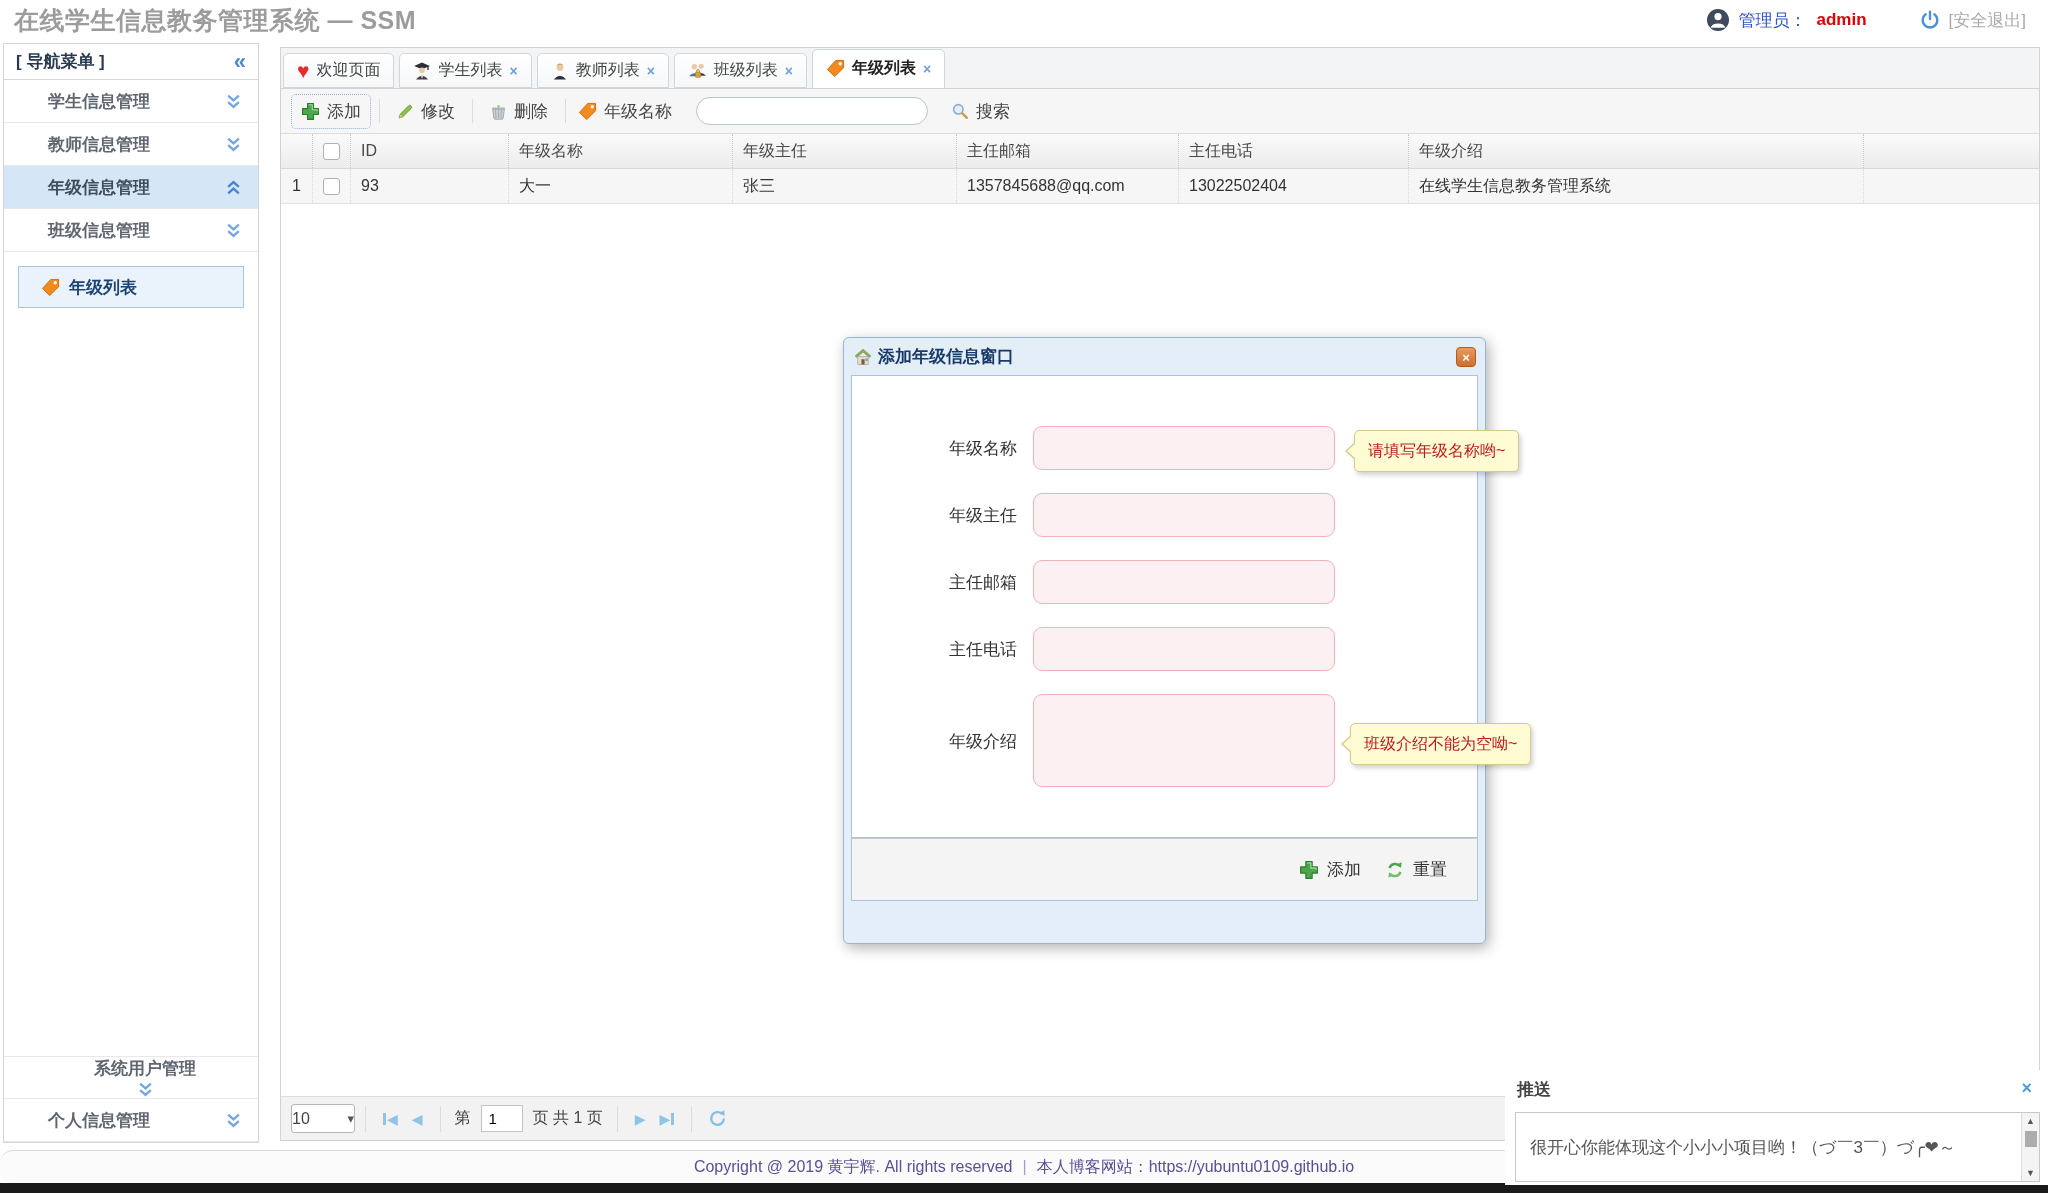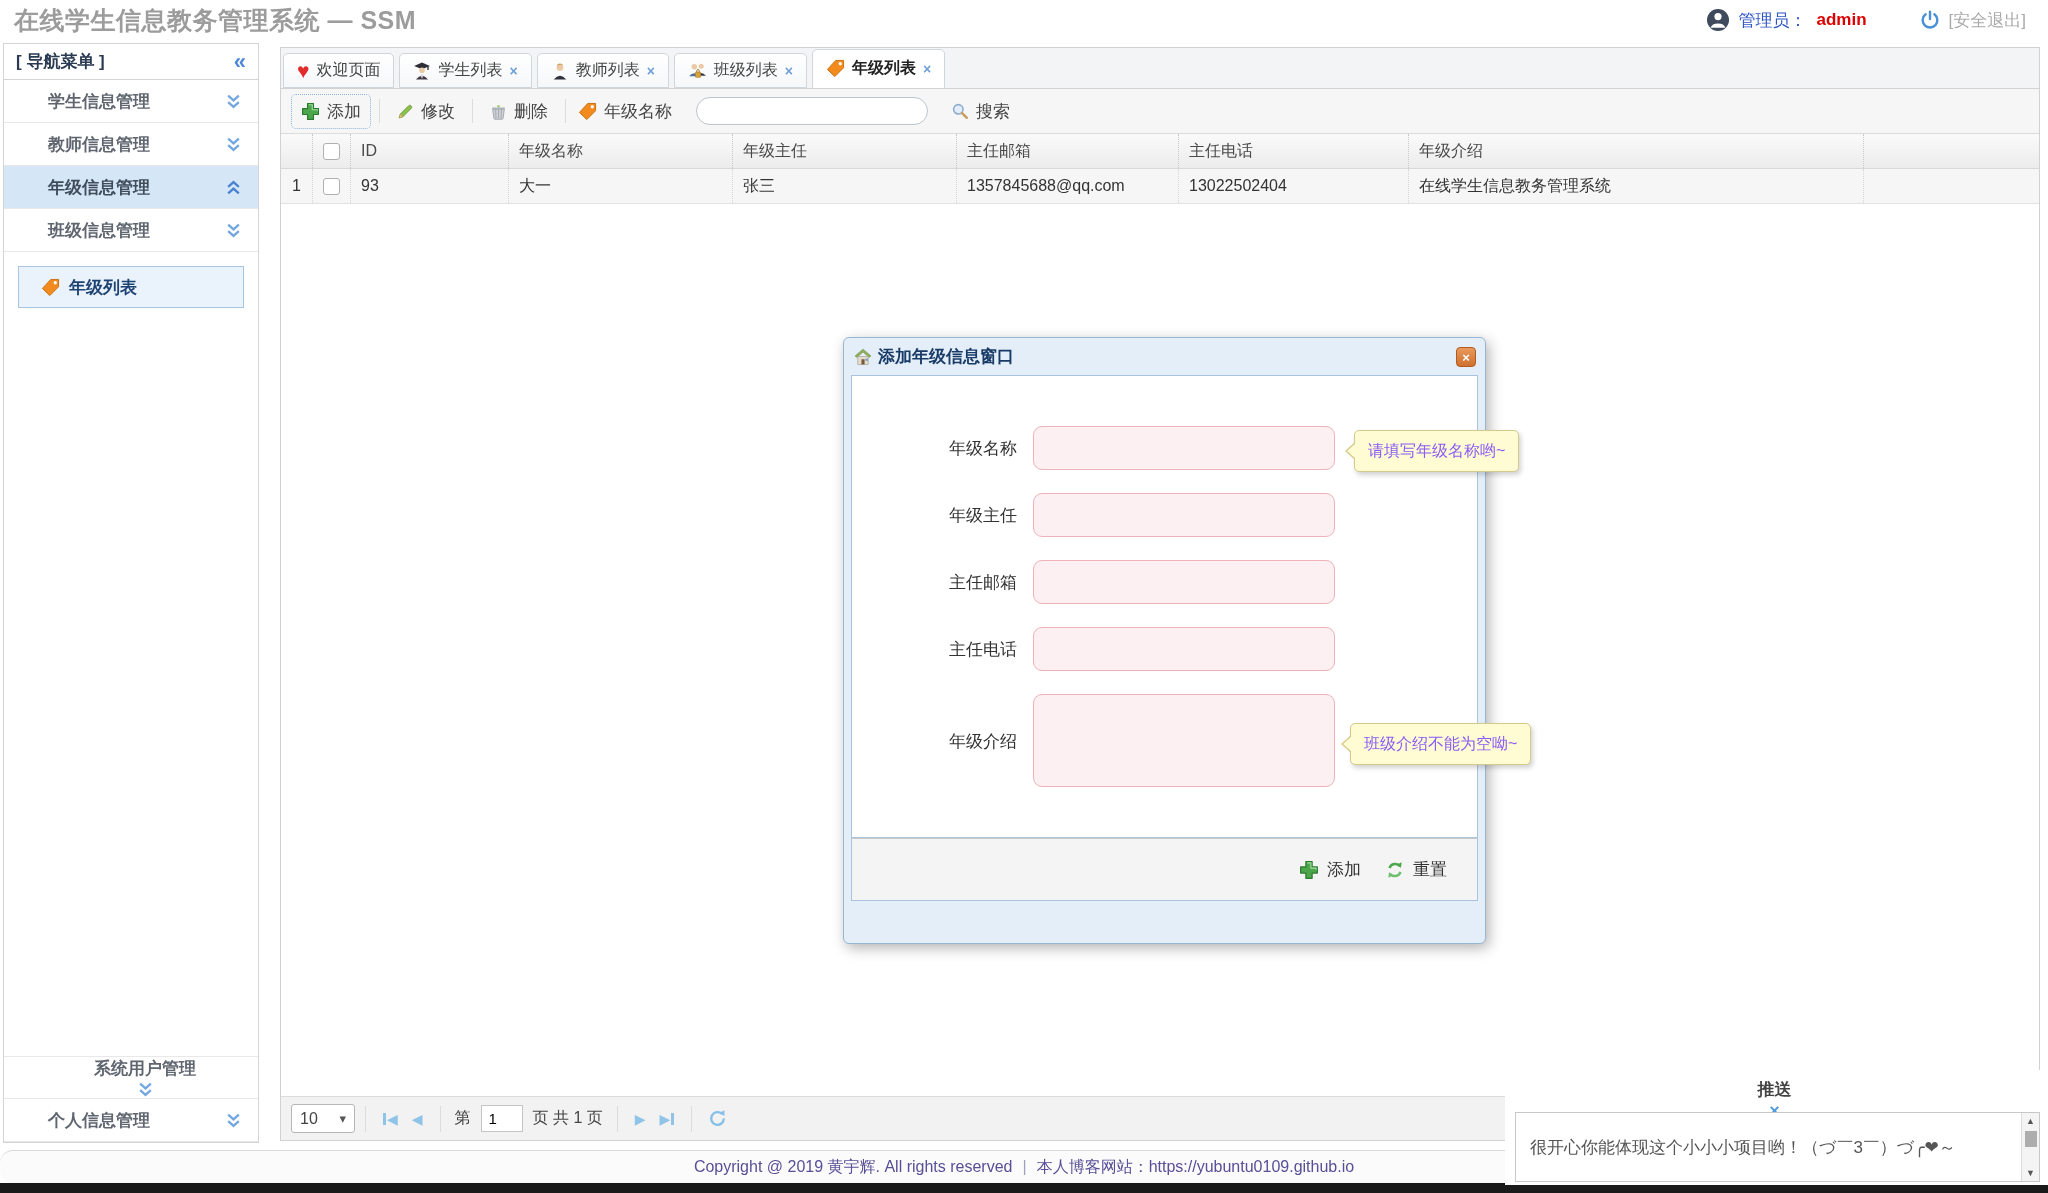--- a/index.html
+++ b/index.html
@@ -70,21 +70,21 @@
   .grid-row { height:35px; flex:0 0 35px; display:flex; background:#f6f6f6; border-bottom:1px solid #e2e2e2;
     font-size:16px; color:#333; cursor:pointer; }
   .grid-row .gr-cell { border-right:1px dotted #d6d6d6; }
   .grid-row .cell-spacer { border-right:none; }
   .checkbox { width:17px; height:17px; background:#fff; border:1px solid #b0b0b0; border-radius:3px; cursor:pointer; }
   .grid-body { flex:1 1 auto; background:#fff; }
 
   .pager { height:44px; flex:0 0 44px; background:#f2f2f2; border-top:1px solid #dcdcdc;
     display:flex; align-items:center; padding:0 10px; font-size:16px; color:#444; }
   .page-size { width:64px; height:29px; background:#fff; border:1px solid #b6b6b6; border-radius:3px;
-    display:flex; align-items:center; justify-content:space-between; padding:0 8px; cursor:pointer; }
+    display:flex; align-items:center; justify-content:space-between; padding:0 0; cursor:pointer; }
   .page-size .dd { color:#555; font-size:13px; }
   .pg-sep { width:1px; height:26px; background:#dcdcdc; margin:0 10px; }
   .pg-btn { display:flex; align-items:center; color:#8fc3e8; font-size:14px; cursor:pointer; margin:0 7px; gap:1px; }
   .pg-bar { width:3px; height:12px; background:#8fc3e8; }
   .page-input { width:42px; height:27px; border:1px solid #c4c4c4; background:#fff; margin:0 6px;
     padding:0 7px; font-size:15px; font-family:inherit; outline:none; }
   .pg-text { margin:0 4px; }
   .refresh-wrap { margin-left:6px; cursor:pointer; }
 
   
@@ -108,32 +108,32 @@
   .dlg-input { position:absolute; left:181px; width:302px; height:44px; border:1px solid #f0b2ba;
     border-radius:9px; background:#fcf0f2; outline:none; padding:0 12px; font-size:16px; font-family:inherit; }
   .dlg-textarea { height:93px; resize:none; padding-top:8px; }
   .dialog-footer { position:absolute; left:7px; top:500px; width:627px; height:63px; background:#f4f4f4;
     border:1px solid #abc4de; border-top:1px solid #c8c8c8; display:flex; align-items:center;
     justify-content:flex-end; gap:24px; padding-right:30px; font-size:17px; color:#333; }
   .dlg-btn { display:flex; align-items:center; gap:8px; cursor:pointer; }
 
   .tooltip { position:absolute; height:42px; background:#fffcd4; border:1px solid #d4ca8c; border-radius:5px;
     box-shadow:2px 3px 5px rgba(0,0,0,0.18); display:flex; align-items:center; padding:0 13px;
-    font-size:16px; color:#8b5cf6; white-space:nowrap; }
+    font-size:16px; color:#b91c1c; white-space:nowrap; }
   .tooltip::before { content:''; position:absolute; left:-10px; top:50%; transform:translateY(-50%);
     border-top:9px solid transparent; border-bottom:9px solid transparent; border-right:10px solid #d4ca8c; }
   .tooltip::after { content:''; position:absolute; left:-8px; top:50%; transform:translateY(-50%);
     border-top:8px solid transparent; border-bottom:8px solid transparent; border-right:9px solid #fffcd4; }
   .tooltip-name  { left:510px; top:92px; }
   .tooltip-intro { left:506px; top:385px; }
 
   
   .push-panel { position:absolute; left:1505px; top:1070px; width:543px; height:115px; background:#fff; z-index:40; }
-  .push-header { height:36px; display:flex; align-items:center; justify-content:space-between;
-    padding:8px 16px 0 12px; font-size:17px; font-weight:bold; color:#444;flex-direction:column; }
+  .push-header { height:36px; display:flex; justify-content:space-between;
+    padding:8px 16px 0 12px; font-size:17px; font-weight:bold; color:#444; }
   .push-close { color:#4f9bdc; font-size:18px; font-weight:bold; cursor:pointer; }
   .push-box { position:absolute; left:10px; top:42px; width:525px; height:70px; border:1px solid #c8c8c8; background:#fff; }
   .push-text { position:absolute; left:14px; top:0; height:100%; display:flex; align-items:center;
     font-size:17px; color:#555; font-weight:normal; }
   .push-scrollbar { position:absolute; right:0; top:0; width:18px; height:100%; background:#f4f4f4;
     border-left:1px solid #ddd; display:flex; flex-direction:column; align-items:center; padding:2px 0; }
   .scroll-arrow { color:#555; font-size:9px; line-height:12px; cursor:pointer; }
   .scroll-thumb { width:12px; height:16px; background:#adadad; margin-top:4px; cursor:pointer; }
   .scroll-fill { flex:1; }
 </style>

